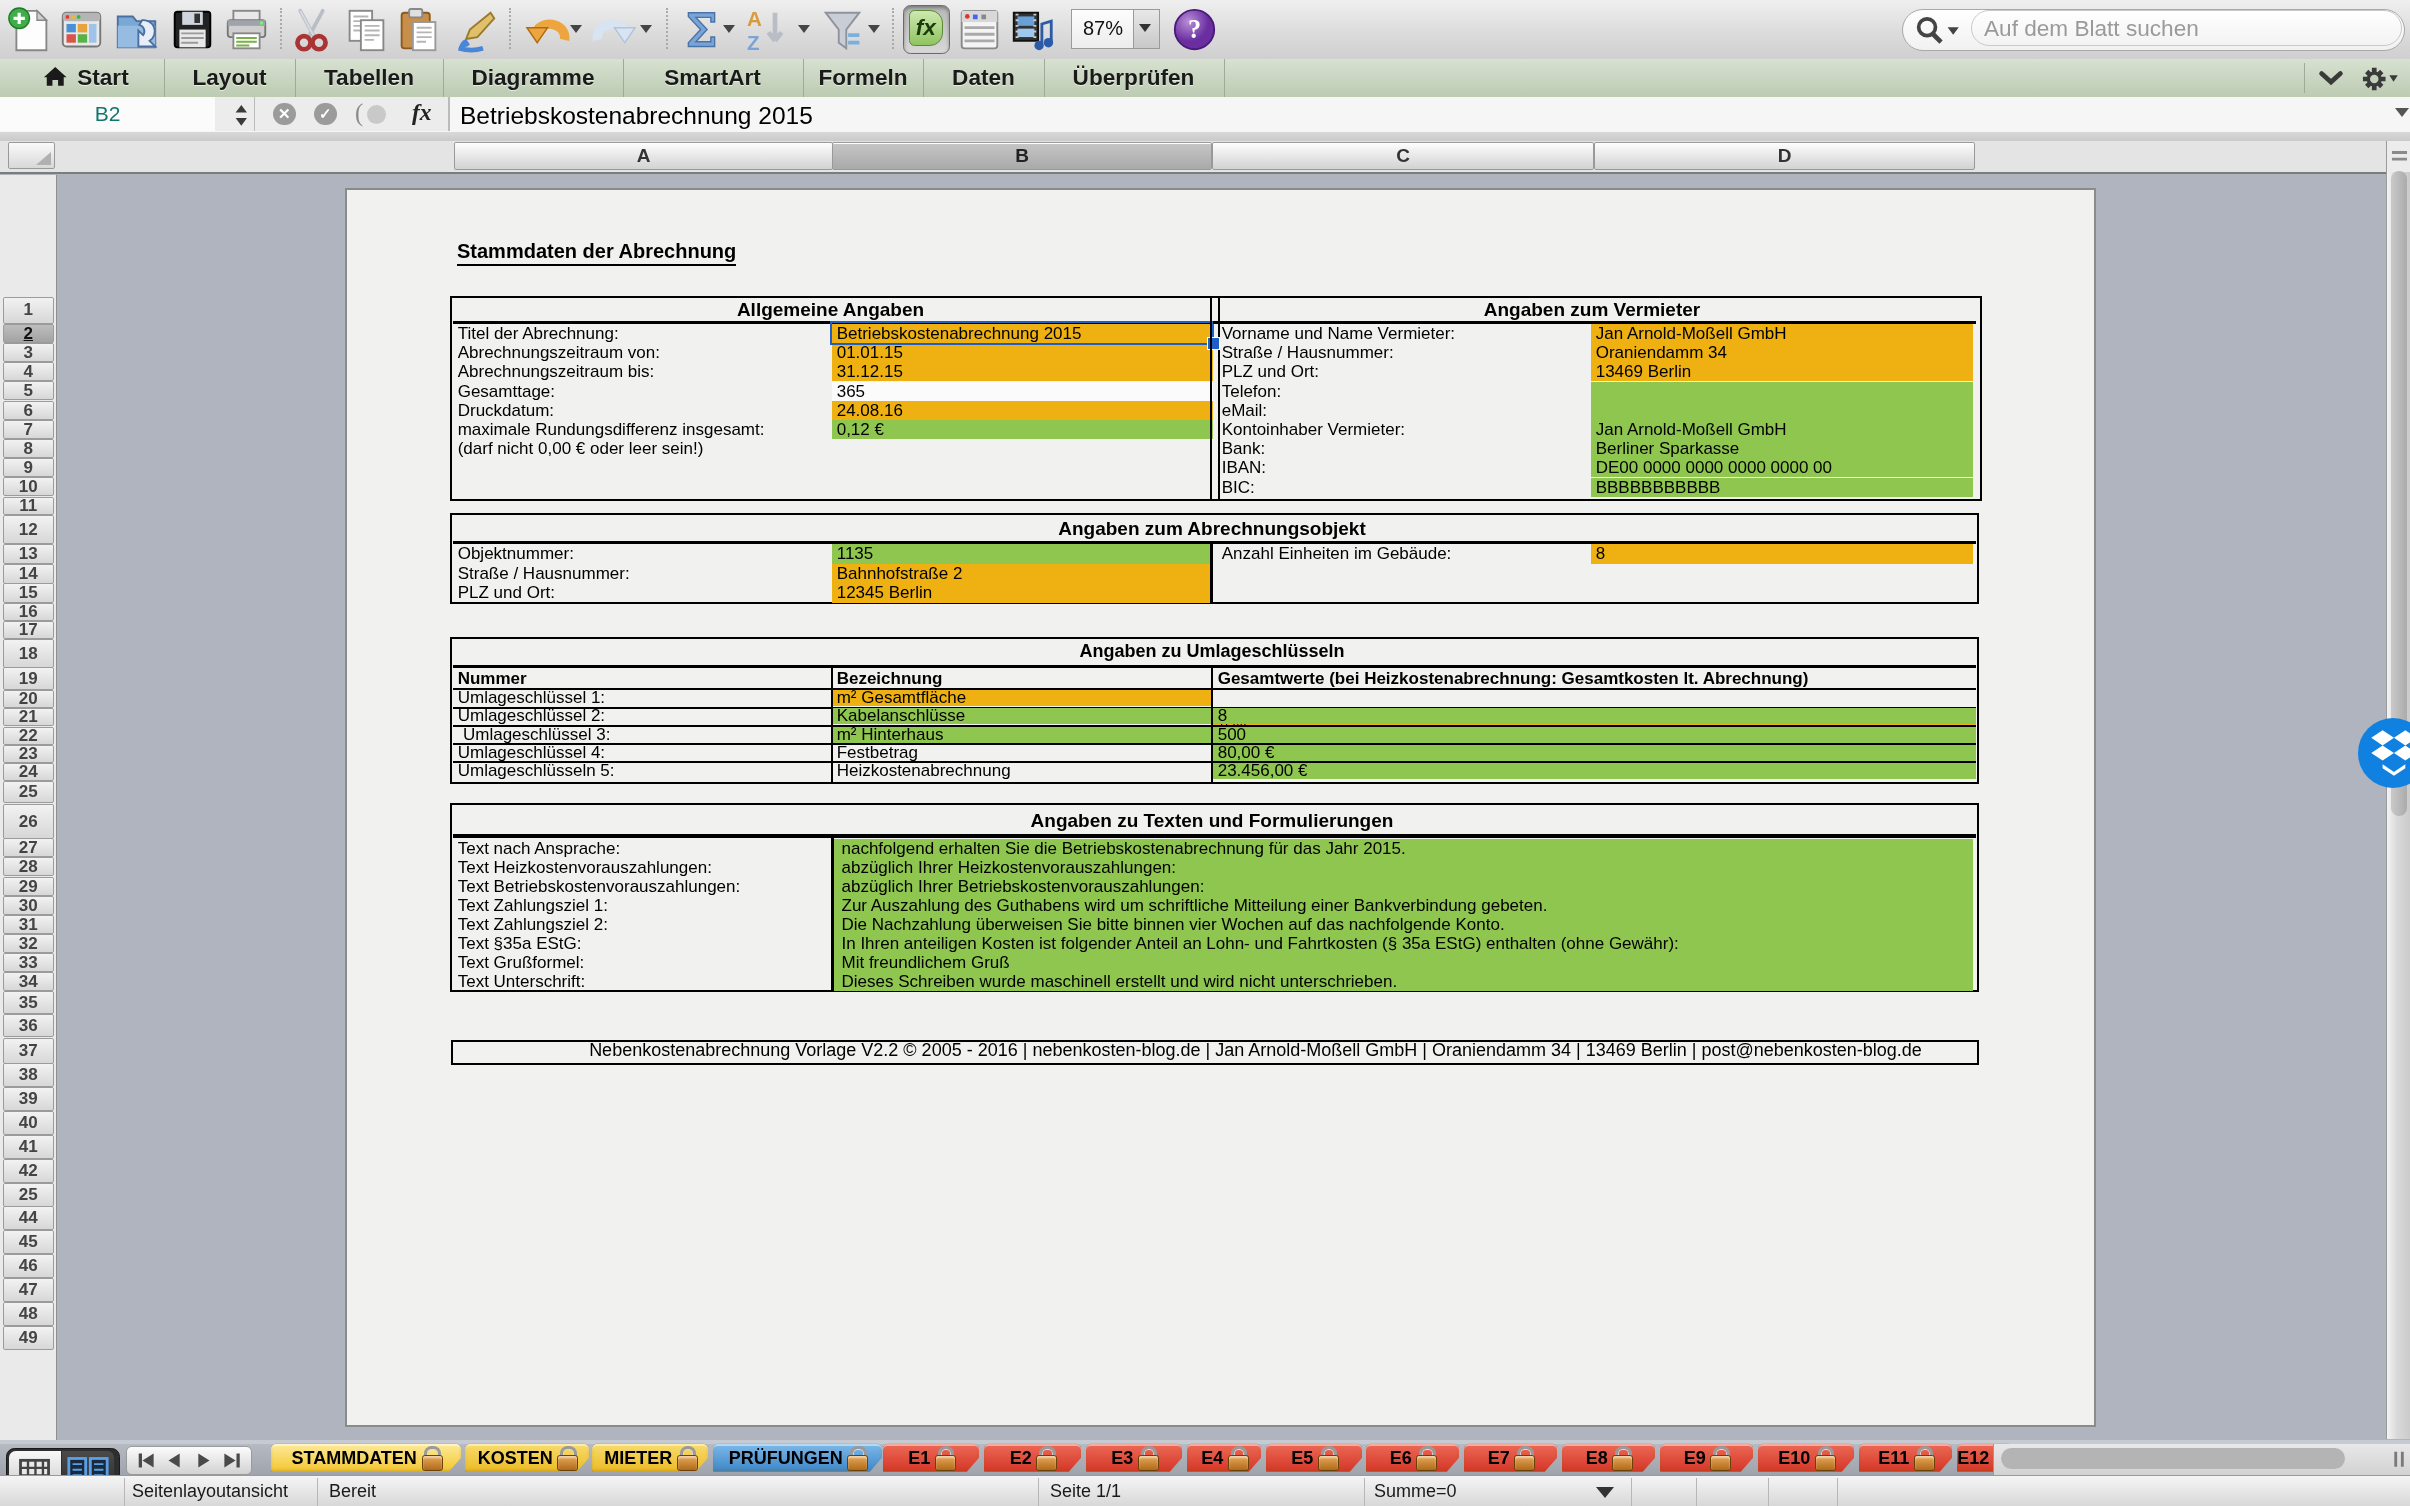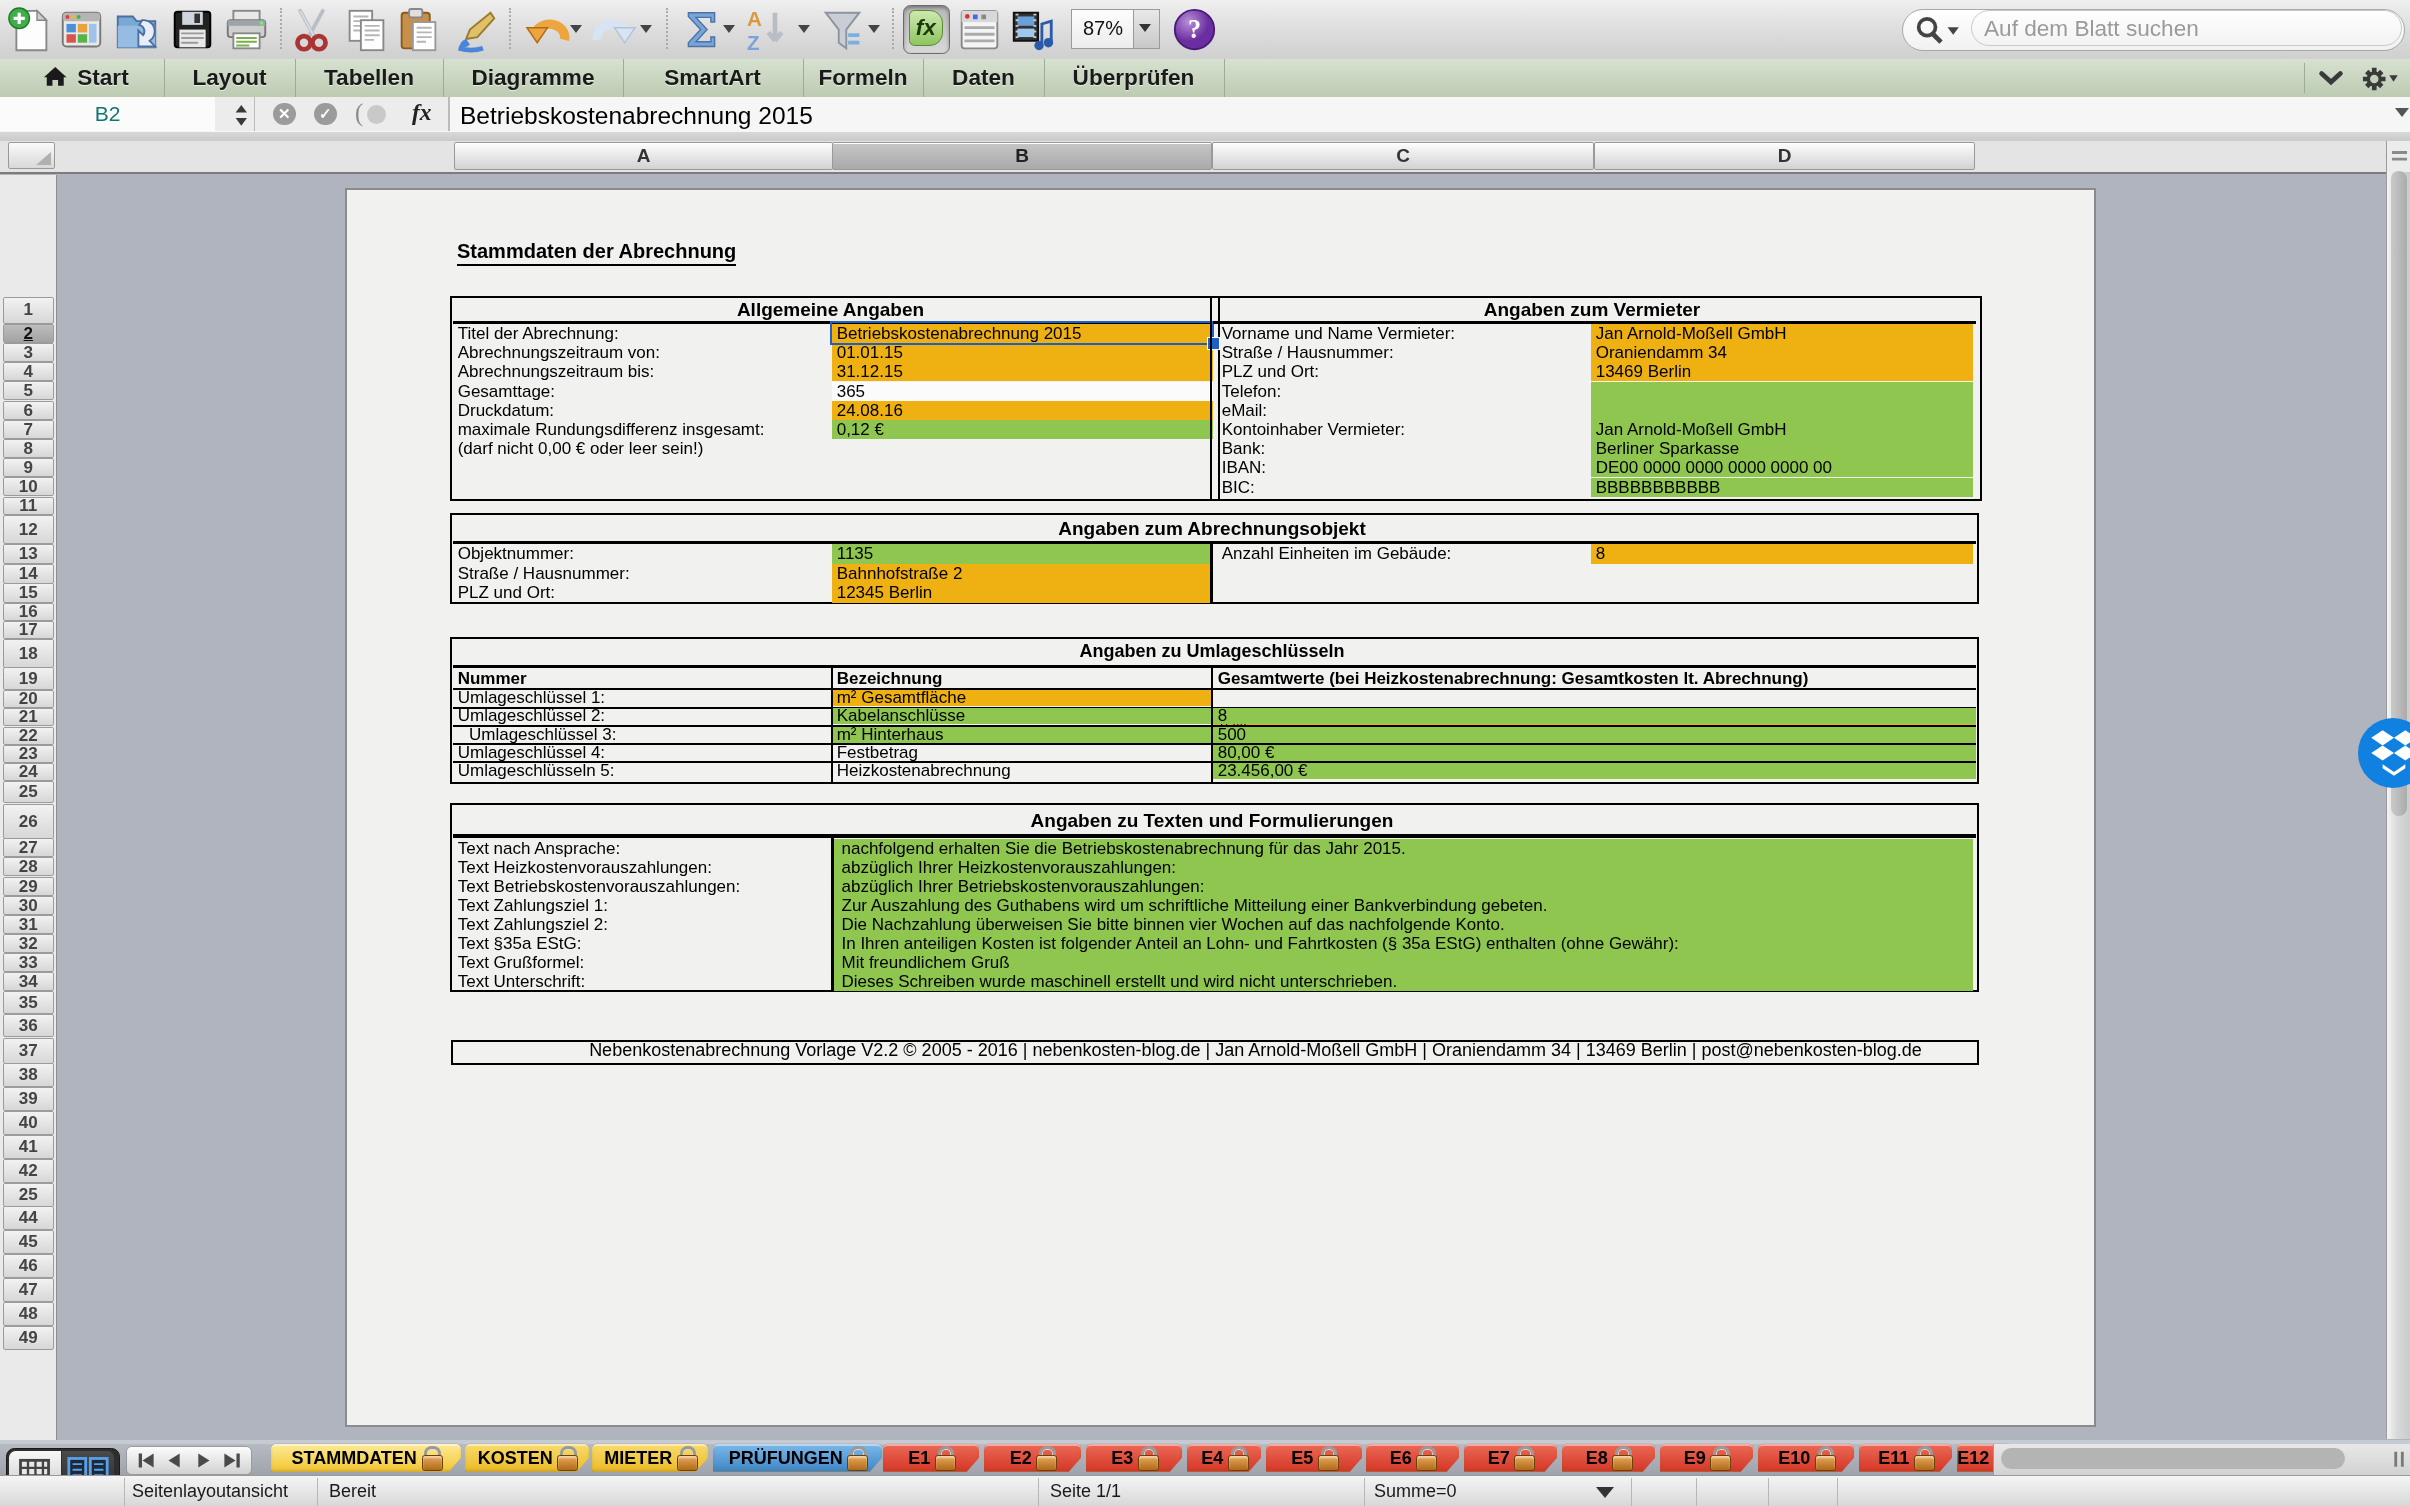--- a/index.html
+++ b/index.html
@@ -353,21 +353,21 @@
 <div style="position:absolute;left:1213px;top:668px;width:758px;height:21px;line-height:21px;font-size:17px;white-space:nowrap;overflow:hidden;padding-left:4.7px;font-weight:bold;">Gesamtwerte (bei Heizkostenabrechnung: Gesamtkosten lt. Abrechnung)</div>
 <div class="abs" style="left:453px;top:688px;width:1523px;height:1.9px;background:#000"></div>
 <div style="position:absolute;left:453px;top:690px;width:375px;height:16.4px;line-height:16.4px;font-size:17px;white-space:nowrap;overflow:hidden;padding-left:4.7px;">Umlageschlüssel 1:</div>
 <div style="position:absolute;left:832px;top:690px;width:376px;height:16.4px;line-height:16.4px;font-size:17px;white-space:nowrap;overflow:hidden;padding-left:4.7px;background:#eeb111;">m² Gesamtfläche</div>
 <div style="position:absolute;left:1213px;top:690px;width:758px;height:16.4px;line-height:16.4px;font-size:13px;white-space:nowrap;overflow:hidden;padding-left:4.7px;background:#eeb111;margin-top:24px;">1200</div>
 <div class="abs" style="left:453px;top:707px;width:1523px;height:1.9px;background:#000"></div>
 <div style="position:absolute;left:453px;top:708px;width:375px;height:16.4px;line-height:16.4px;font-size:17px;white-space:nowrap;overflow:hidden;padding-left:4.7px;">Umlageschlüssel 2:</div>
 <div style="position:absolute;left:832px;top:708px;width:376px;height:16.4px;line-height:16.4px;font-size:17px;white-space:nowrap;overflow:hidden;padding-left:4.7px;background:#8ec64f;">Kabelanschlüsse</div>
 <div style="position:absolute;left:1213px;top:708px;width:758px;height:16.4px;line-height:16.4px;font-size:17px;white-space:nowrap;overflow:hidden;padding-left:4.7px;background:#8ec64f;">8</div>
 <div class="abs" style="left:453px;top:725px;width:1523px;height:1.9px;background:#000"></div>
-<div style="position:absolute;left:453px;top:727px;width:375px;height:16.4px;line-height:16.4px;font-size:17px;white-space:nowrap;overflow:hidden;padding-left:16px;">Umlageschlüssel 3:</div>
+<div style="position:absolute;left:453px;top:727px;width:375px;height:16.4px;line-height:16.4px;font-size:17px;white-space:nowrap;overflow:hidden;padding-left:10px;">Umlageschlüssel 3:</div>
 <div style="position:absolute;left:832px;top:727px;width:376px;height:16.4px;line-height:16.4px;font-size:17px;white-space:nowrap;overflow:hidden;padding-left:4.7px;background:#8ec64f;">m² Hinterhaus</div>
 <div style="position:absolute;left:1213px;top:727px;width:758px;height:16.4px;line-height:16.4px;font-size:17px;white-space:nowrap;overflow:hidden;padding-left:4.7px;background:#8ec64f;">500</div>
 <div class="abs" style="left:453px;top:743px;width:1523px;height:1.9px;background:#000"></div>
 <div style="position:absolute;left:453px;top:745px;width:375px;height:16.4px;line-height:16.4px;font-size:17px;white-space:nowrap;overflow:hidden;padding-left:4.7px;">Umlageschlüssel 4:</div>
 <div style="position:absolute;left:832px;top:745px;width:376px;height:16.4px;line-height:16.4px;font-size:17px;white-space:nowrap;overflow:hidden;padding-left:4.7px;">Festbetrag</div>
 <div style="position:absolute;left:1213px;top:745px;width:758px;height:16.4px;line-height:16.4px;font-size:17px;white-space:nowrap;overflow:hidden;padding-left:4.7px;background:#8ec64f;">80,00 €</div>
 <div class="abs" style="left:453px;top:761px;width:1523px;height:1.9px;background:#000"></div>
 <div style="position:absolute;left:453px;top:763px;width:375px;height:16.4px;line-height:16.4px;font-size:17px;white-space:nowrap;overflow:hidden;padding-left:4.7px;">Umlageschlüsseln 5:</div>
 <div style="position:absolute;left:832px;top:763px;width:376px;height:16.4px;line-height:16.4px;font-size:17px;white-space:nowrap;overflow:hidden;padding-left:4.7px;">Heizkostenabrechnung</div>
 <div style="position:absolute;left:1213px;top:763px;width:758px;height:16.4px;line-height:16.4px;font-size:17px;white-space:nowrap;overflow:hidden;padding-left:4.7px;background:#8ec64f;">23.456,00 €</div>

